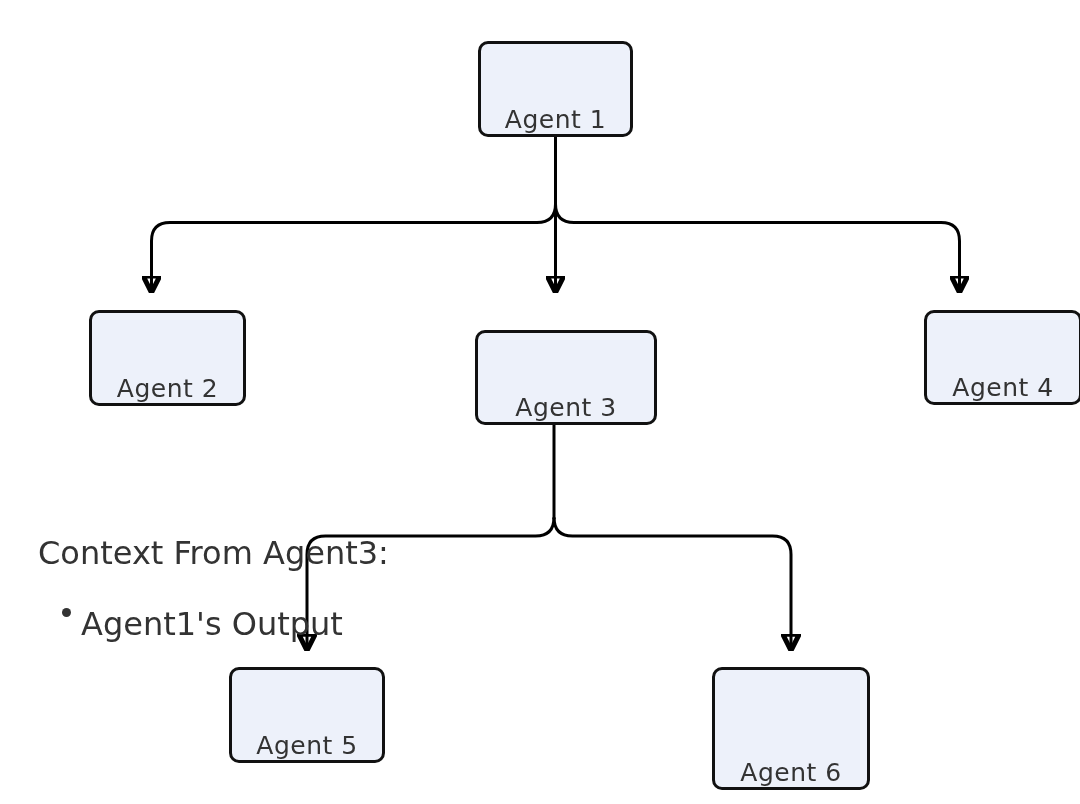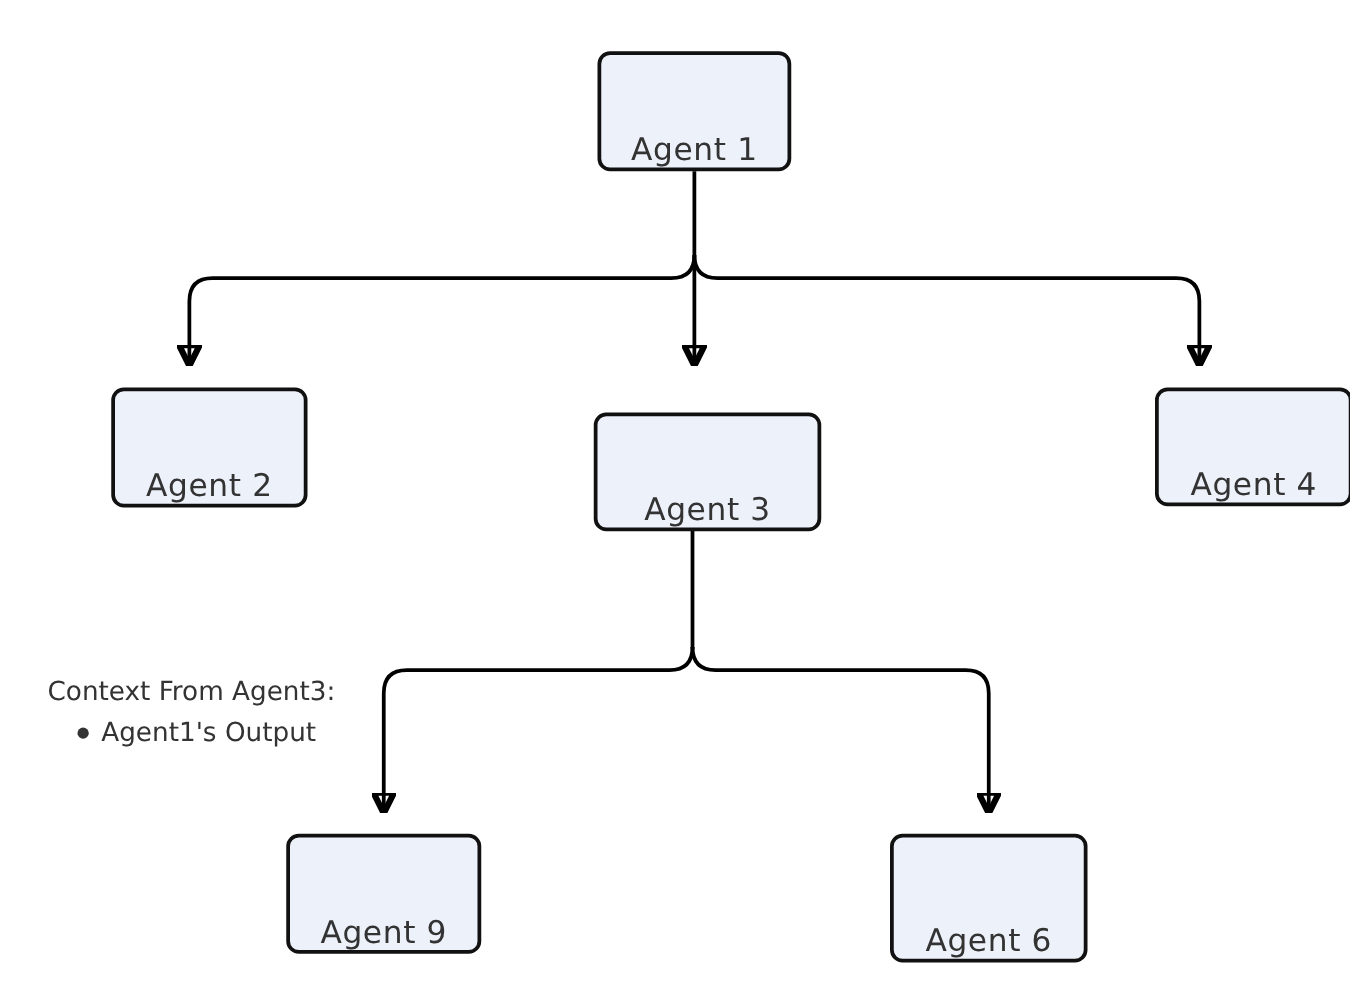--- a/index.html
+++ b/index.html
@@ -38,43 +38,43 @@
     justify-content: center;
     color: #333333;
     font-size: 25px;
     letter-spacing: 0.5px;
   }
   .node-agent1 { left: 478px; top: 41px;  width: 155px; height: 96px; }
   .node-agent2 { left: 89px;  top: 310px; width: 157px; height: 96px; }
   .node-agent3 { left: 475px; top: 310px; width: 182px; height: 95px; margin-top: 20px; }
   .node-agent4 { left: 880px; top: 310px; width: 158px; height: 95px; margin-left: 44px; }
   .node-agent5 { left: 229px; top: 667px; width: 156px; height: 96px; }
-  .node-agent6 { left: 712px; top: 667px; width: 158px; height: 103px; }
+  .node-agent6 { left: 712px; top: 667px; width: 158px; height: 123px; }
 
   .annotation {
     position: absolute;
     left: 38px;
     top: 537px;
     color: #333333;
-    font-size: 21px;
+    font-size: 32px;
     line-height: 33px;
   }
   .annotation-title {
     white-space: nowrap;
   }
   .annotation-list {
     margin: 0;
     padding: 0;
     list-style: none;
   }
   .annotation-item {
     display: flex;
-    align-items: center;
     padding-left: 24px;
     white-space: nowrap;
+    margin-top: 38px;
   }
   .bullet-dot {
     display: inline-block;
     width: 9px;
     height: 9px;
     border-radius: 50%;
     background: #333333;
     margin-right: 10px;
     flex: 0 0 auto;
   }
@@ -110,21 +110,21 @@
   <div class="node node-agent2">
     <span>Agent 2</span>
   </div>
   <div class="node node-agent3">
     <span>Agent 3</span>
   </div>
   <div class="node node-agent4">
     <span>Agent 4</span>
   </div>
   <div class="node node-agent5">
-    <span>Agent 9</span>
+    <span>Agent 5</span>
   </div>
   <div class="node node-agent6">
     <span>Agent 6</span>
   </div>
 
   <div class="annotation">
     <div class="annotation-title">Context From Agent3:</div>
     <ul class="annotation-list">
       <li class="annotation-item">
         <span class="bullet-dot"></span>

